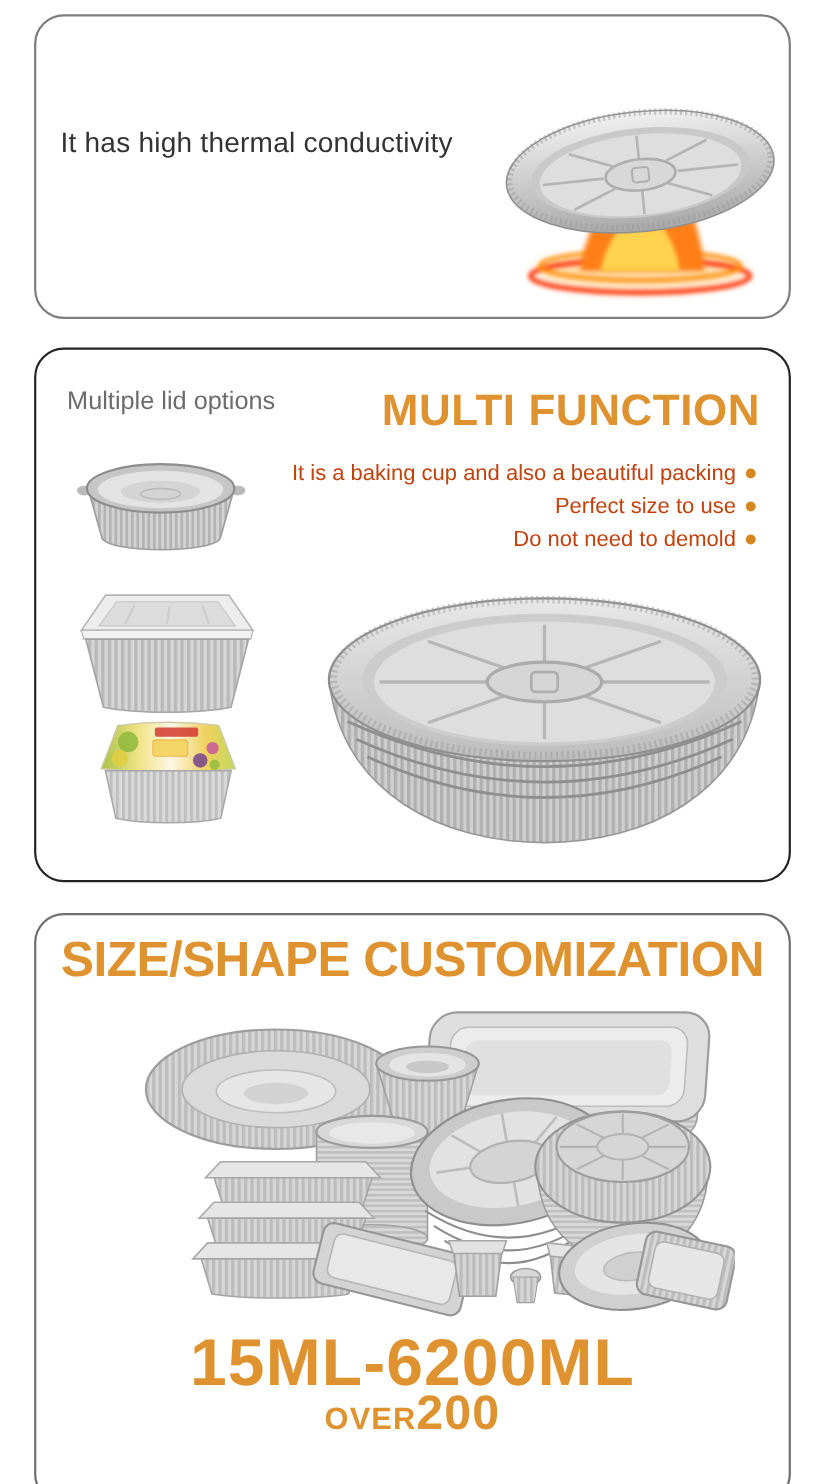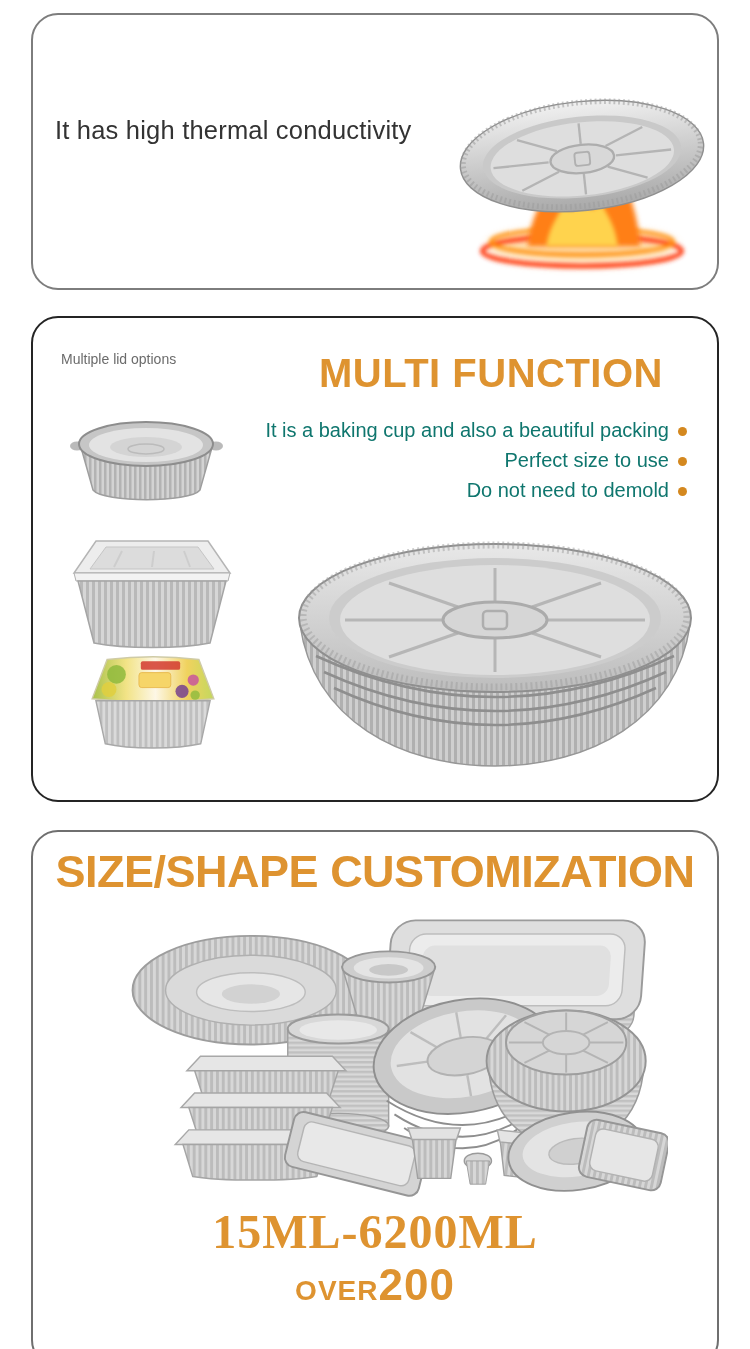--- a/index.html
+++ b/index.html
@@ -16,45 +16,45 @@
   #card-custom{top:830px;height:537px;border:2px solid #6f6f6f;}
 
   
   .thermal-text{
     position:absolute;left:22px;top:94px;color:#333;font-size:25.5px;
     line-height:43px;font-weight:500;letter-spacing:.2px;white-space:nowrap;
   }
   .pan-fire{position:absolute;left:408px;top:45px;width:282px;height:225px;}
 
   
-  .mf-label{position:absolute;left:28px;top:33px;font-size:14px;color:#6b6b6b;}
+  .mf-label{position:absolute;left:28px;top:33px;font-size:23px;color:#6b6b6b;}
   .mf-title{
-    position:absolute;left:258px;top:33px;width:400px;text-align:center;
+    position:absolute;left:258px;top:33px;width:400px;text-align:right;
     font-size:40px;font-weight:bold;color:#DE9330;letter-spacing:.5px;white-space:nowrap;
   }
   .mf-bullets{position:absolute;right:30px;top:97px;text-align:right;}
-  .mf-bullet-row{height:30px;line-height:30px;font-size:20px;color:#0f766e;white-space:nowrap;}
+  .mf-bullet-row{height:30px;line-height:30px;font-size:20px;color:#c2410c;white-space:nowrap;}
   .mf-dot{
     display:inline-block;width:9px;height:9px;border-radius:50%;
     background:#D4881F;margin-left:9px;vertical-align:middle;
   }
   .img-bowl{position:absolute;left:31px;top:86px;width:165px;height:105px;}
   .img-rect{position:absolute;left:29px;top:209px;width:180px;height:125px;}
   .img-printed{position:absolute;left:49px;top:334px;width:142px;height:103px;}
   .img-stack{position:absolute;left:247px;top:202px;width:430px;height:250px;}
 
   
   .cz-title{
     position:absolute;left:0;top:14px;width:100%;text-align:center;
     font-size:45px;font-weight:bold;color:#DE9330;letter-spacing:-.5px;white-space:nowrap;
   }
   .img-cluster{position:absolute;left:53px;top:78px;width:582px;height:302px;}
   .cz-range{
     position:absolute;left:0;top:372px;width:100%;text-align:center;
-    font-size:48px;font-weight:bold;color:#DE9330;letter-spacing:1px;font-family:Liberation Serif, serif;
+    font-size:60px;font-weight:bold;color:#DE9330;letter-spacing:1px;
   }
   .cz-sizes{
     position:absolute;left:0;top:428px;width:100%;
     display:flex;justify-content:center;align-items:baseline;
     color:#DE9330;font-weight:bold;
   }
   .cz-sizes .small{font-size:28px;letter-spacing:1px;}
   .cz-sizes .big{font-size:44px;letter-spacing:1px;}
 </style>
 </head>

